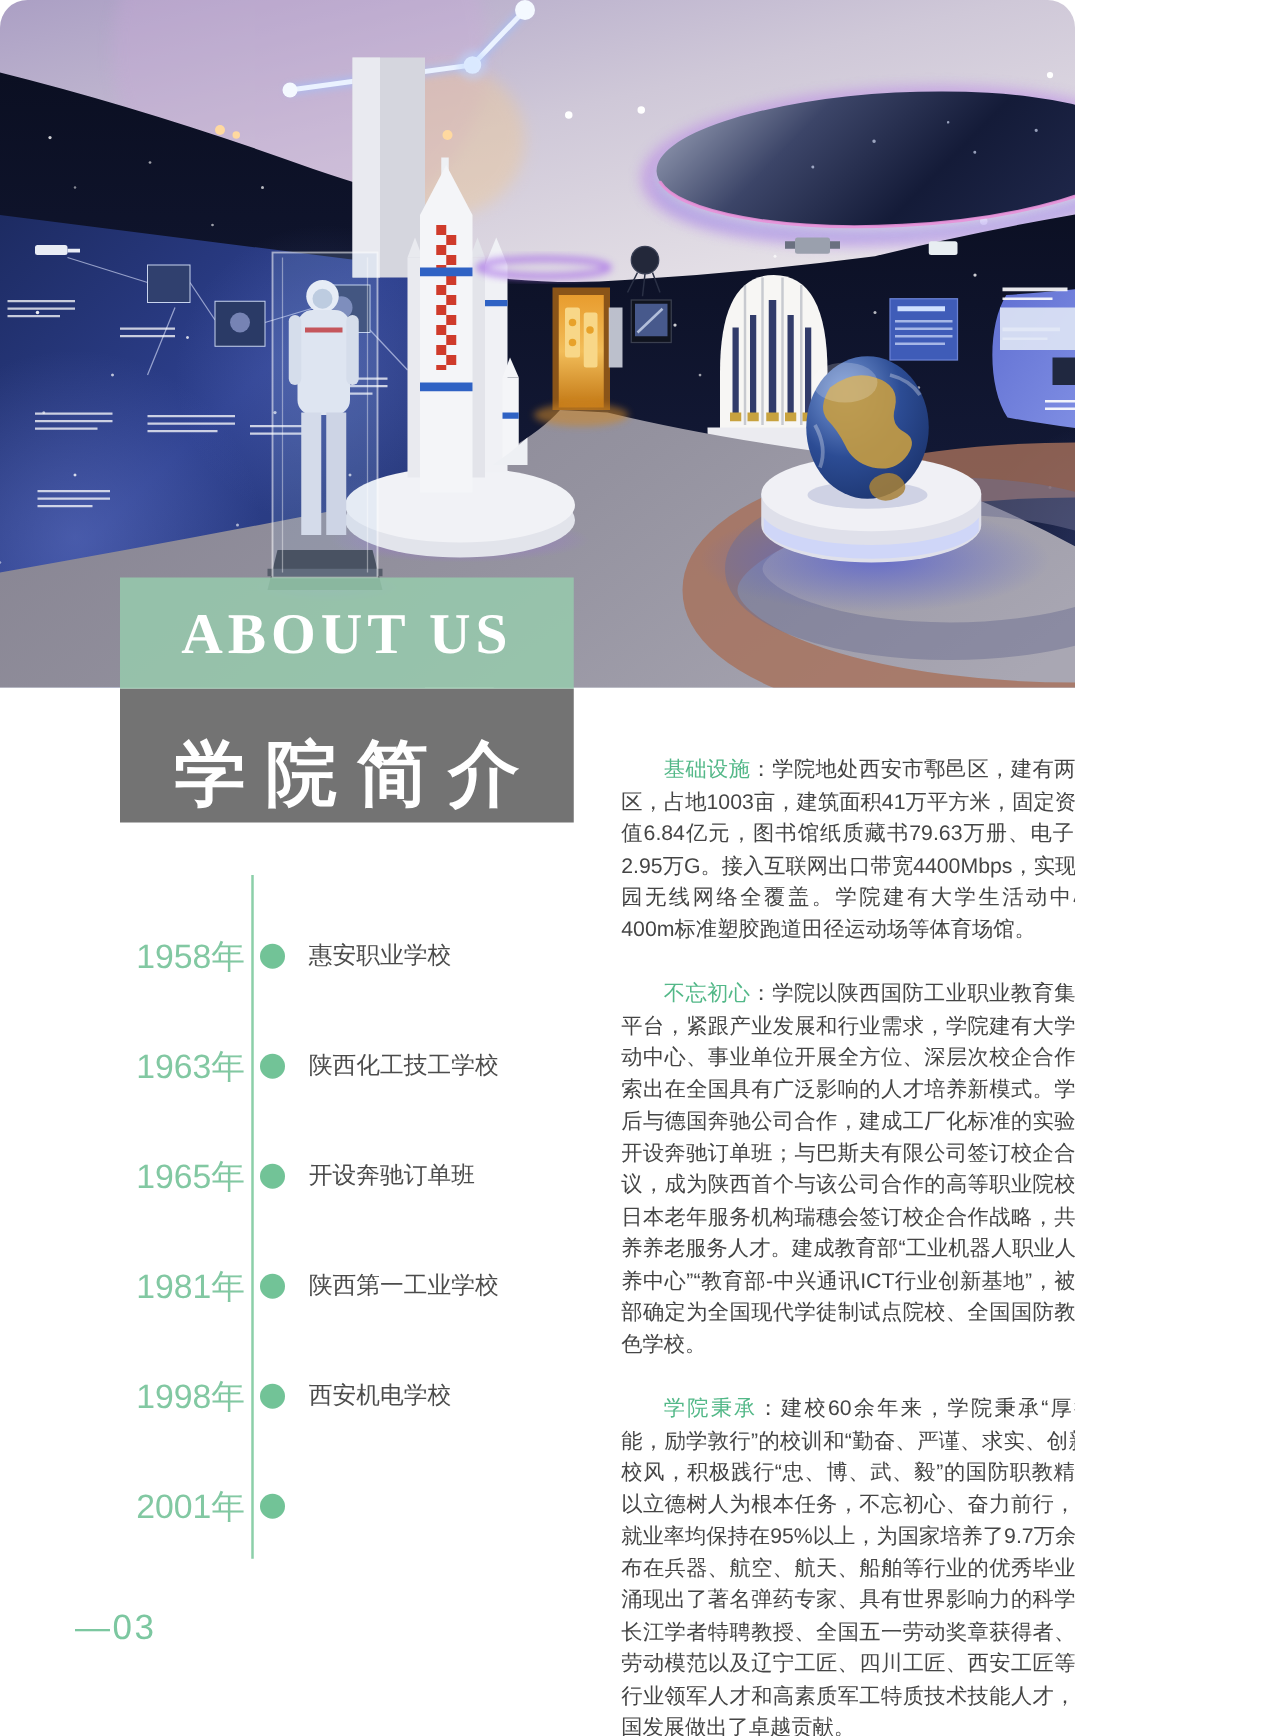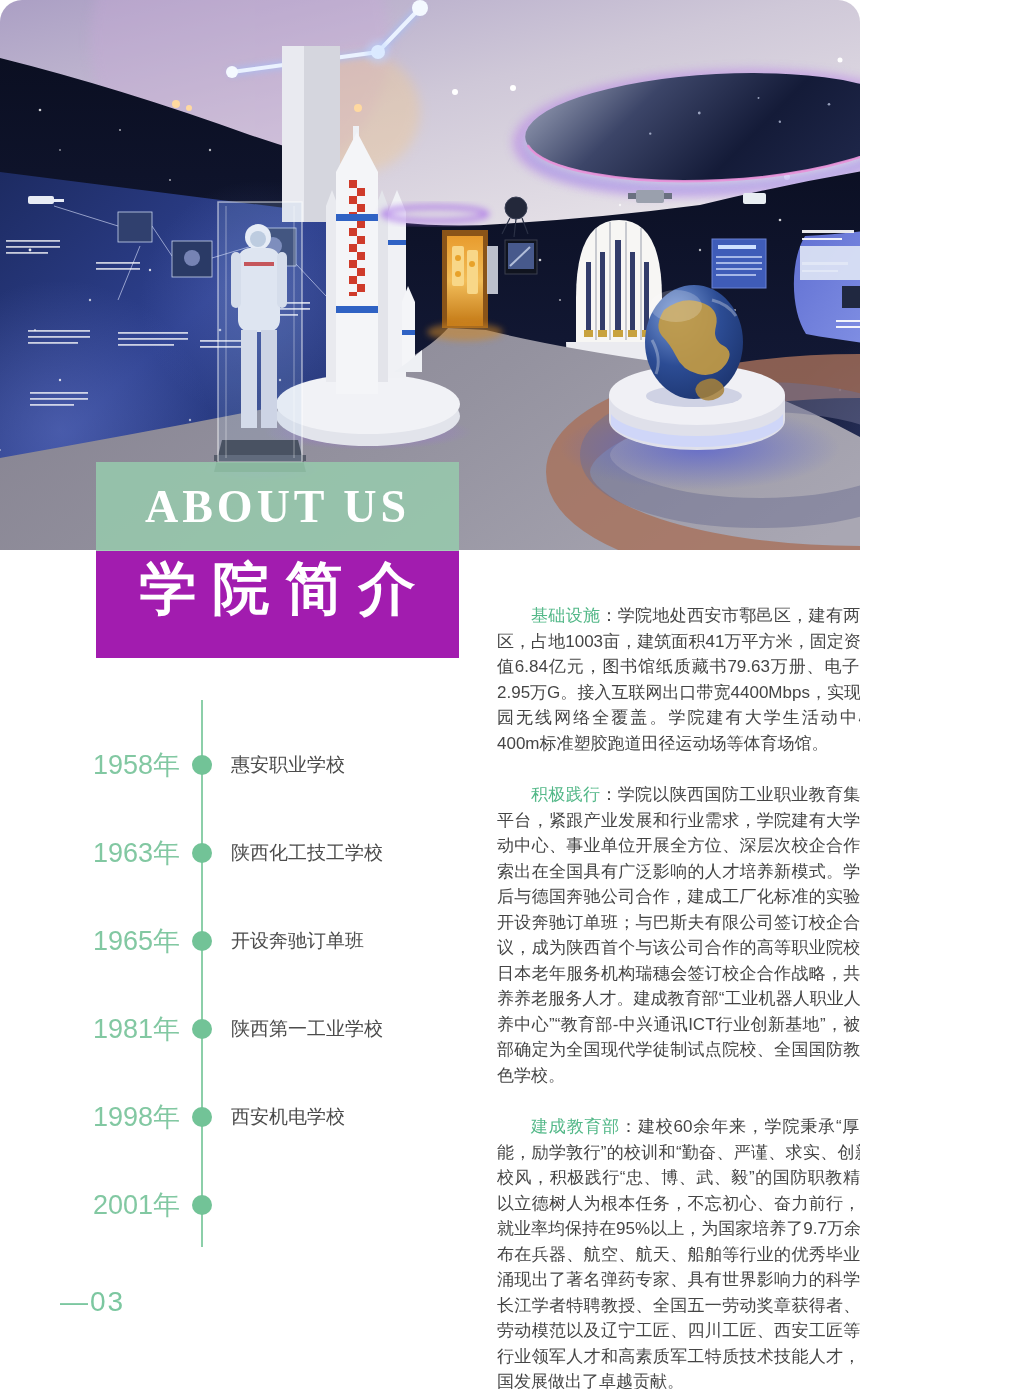--- a/index.html
+++ b/index.html
@@ -9,26 +9,26 @@
   
   .hero { position:absolute; left:0; top:0; width:1024px; height:550px; }
   .hero svg { display:block; }
 
   
   .band-en { position:absolute; left:96px; top:462px; width:363px; height:89px;
              background:rgba(151,201,172,.87); display:flex; align-items:center; justify-content:center; }
   .band-en span { font-family:"Liberation Serif", serif; font-weight:700; font-size:46px;
                   color:#ffffff; letter-spacing:4px; }
   .band-zh { position:absolute; left:96px; top:551px; width:363px; height:107px;
-             background:#a21caf; display:flex; align-items:flex-start; justify-content:center; }
+             background:#737373; display:flex; align-items:flex-end; justify-content:center; }
   .band-zh span { font-size:57px; font-weight:700; color:#ffffff; letter-spacing:16px; margin-right:-16px; }
 
   
   .tl-line { position:absolute; left:201px; top:700px; width:2px; height:547px; background:#8ccfa9; }
-  .tl-row { position:absolute; left:0; width:470px; height:30px;padding-left:31px; }
+  .tl-row { position:absolute; left:16px; width:470px; height:30px;padding-left:31px; }
   .tl-year { position:absolute; left:0; top:0; width:180px; text-align:right; line-height:30px;
              font-size:27px; color:#82c8a2; }
   .tl-dot { position:absolute; left:192px; top:5px; width:20px; height:20px; border-radius:50%;
             background:#72c397; }
   .tl-school { position:absolute; left:231px; top:0; line-height:30px; font-size:19px; color:#4c4c4c; }
   .r0{top:750px}.r1{top:838px}.r2{top:926px}.r3{top:1014px}.r4{top:1102px}.r5{top:1190px}
 
   
   .content { position:absolute; left:497px; top:603px; width:410px; font-size:17px;
              line-height:25.5px; color:#454545; text-align:justify; }
@@ -487,19 +487,19 @@
       <span class="tl-school">西安机电学校</span>
     </div>
     <div class="tl-row r5">
       <span class="tl-year">2001年</span>
       <span class="tl-dot"></span>
     </div>
   </div>
 
   <div class="content">
     <p><span class="sec">基础设施</span><span>：</span><span>学院地处西安市鄠邑区，建有两个校区，占地1003亩，建筑面积41万平方米，固定资产总值6.84亿元，图书馆纸质藏书79.63万册、电子图书2.95万G。接入互联网出口带宽4400Mbps，实现了校园无线网络全覆盖。学院建有大学生活动中心、400m标准塑胶跑道田径运动场等体育场馆。</span></p>
-    <p><span class="sec">积极践行</span><span>：</span><span>学院以陕西国防工业职业教育集团为平台，紧跟产业发展和行业需求，学院建有大学生活动中心、事业单位开展全方位、深层次校企合作，探索出在全国具有广泛影响的人才培养新模式。学院先后与德国奔驰公司合作，建成工厂化标准的实验室，开设奔驰订单班；与巴斯夫有限公司签订校企合作协议，成为陕西首个与该公司合作的高等职业院校；与日本老年服务机构瑞穗会签订校企合作战略，共同培养养老服务人才。建成教育部“工业机器人职业人才培养中心”“教育部-中兴通讯ICT行业创新基地”，被教育部确定为全国现代学徒制试点院校、全国国防教育特色学校。</span></p>
-    <p><span class="sec">建成教育部</span><span>：</span><span>建校60余年来，学院秉承“厚德重能，励学敦行”的校训和“勤奋、严谨、求实、创新”的校风，积极践行“忠、博、武、毅”的国防职教精神，以立德树人为根本任务，不忘初心、奋力前行，每年就业率均保持在95%以上，为国家培养了9.7万余名分布在兵器、航空、航天、船舶等行业的优秀毕业生，涌现出了著名弹药专家、具有世界影响力的科学家、长江学者特聘教授、全国五一劳动奖章获得者、省级劳动模范以及辽宁工匠、四川工匠、西安工匠等军工行业领军人才和高素质军工特质技术技能人才，为祖国发展做出了卓越贡献。</span></p>
+    <p><span class="sec">不忘初心</span><span>：</span><span>学院以陕西国防工业职业教育集团为平台，紧跟产业发展和行业需求，学院建有大学生活动中心、事业单位开展全方位、深层次校企合作，探索出在全国具有广泛影响的人才培养新模式。学院先后与德国奔驰公司合作，建成工厂化标准的实验室，开设奔驰订单班；与巴斯夫有限公司签订校企合作协议，成为陕西首个与该公司合作的高等职业院校；与日本老年服务机构瑞穗会签订校企合作战略，共同培养养老服务人才。建成教育部“工业机器人职业人才培养中心”“教育部-中兴通讯ICT行业创新基地”，被教育部确定为全国现代学徒制试点院校、全国国防教育特色学校。</span></p>
+    <p><span class="sec">学院秉承</span><span>：</span><span>建校60余年来，学院秉承“厚德重能，励学敦行”的校训和“勤奋、严谨、求实、创新”的校风，积极践行“忠、博、武、毅”的国防职教精神，以立德树人为根本任务，不忘初心、奋力前行，每年就业率均保持在95%以上，为国家培养了9.7万余名分布在兵器、航空、航天、船舶等行业的优秀毕业生，涌现出了著名弹药专家、具有世界影响力的科学家、长江学者特聘教授、全国五一劳动奖章获得者、省级劳动模范以及辽宁工匠、四川工匠、西安工匠等军工行业领军人才和高素质军工特质技术技能人才，为祖国发展做出了卓越贡献。</span></p>
   </div>
 
   <div class="pageno">—03</div>
 
 </div>
 
 </body></html>

